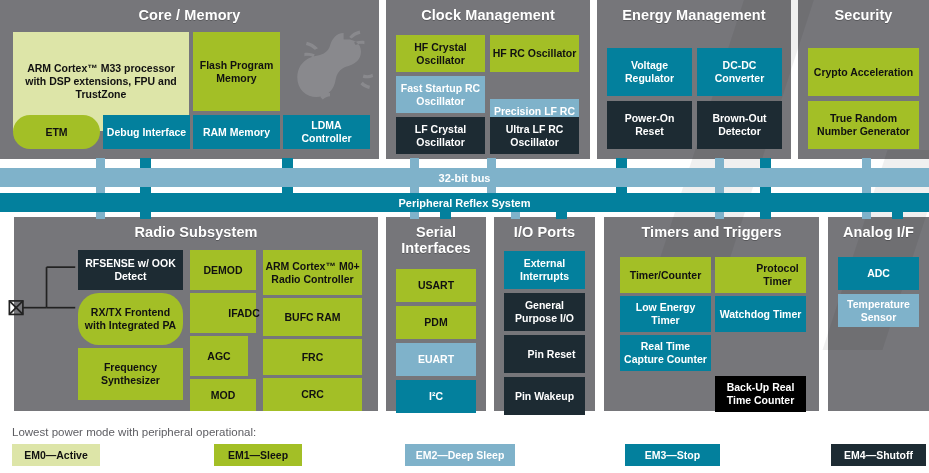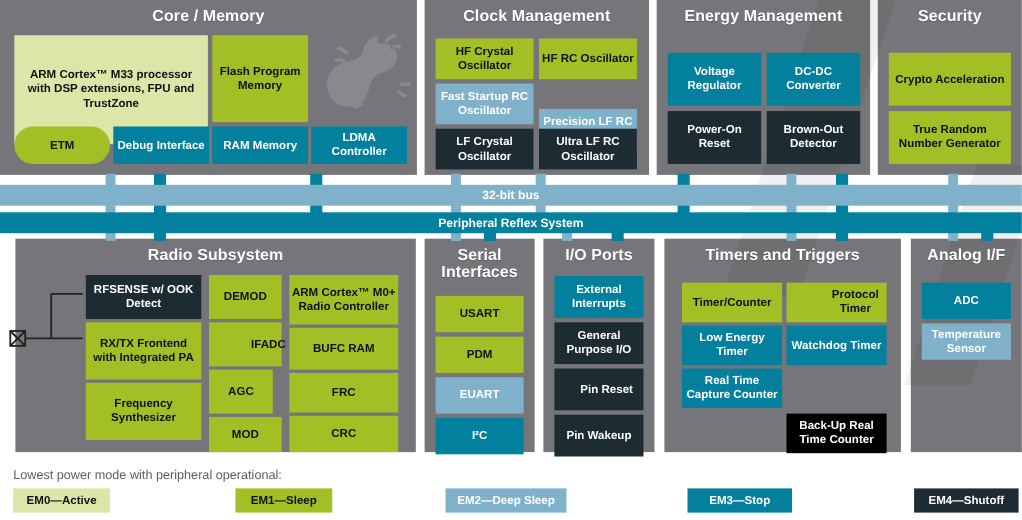--- a/index.html
+++ b/index.html
@@ -194,21 +194,21 @@
       <span>True Random Number Generator</span>
     </div>
   </div>
 
   <div class="panel" style="left:14px;top:217px;width:364px;height:194px;">
     <div class="panel-title">Radio Subsystem</div>
 
     <div class="blk em4" style="left:64px;top:33px;width:105px;height:40px;">
       <span>RFSENSE w/ OOK Detect</span>
     </div>
-    <div class="blk em1" style="left:64px;top:76px;width:105px;height:52px;">
+    <div class="blk em1" style="left:64px;top:76px;width:105px;height:52px;border-radius:21px;">
       <span>RX/TX Frontend with Integrated PA</span>
     </div>
     <div class="blk em1" style="left:64px;top:131px;width:105px;height:52px;">
       <span>Frequency Synthesizer</span>
     </div>
 
     <div class="blk em1" style="left:176px;top:33px;width:66px;height:40px;">
       <span>DEMOD</span>
     </div>
     <div class="blk em1" style="left:176px;top:76px;width:66px;height:40px;padding-left:44px;">

